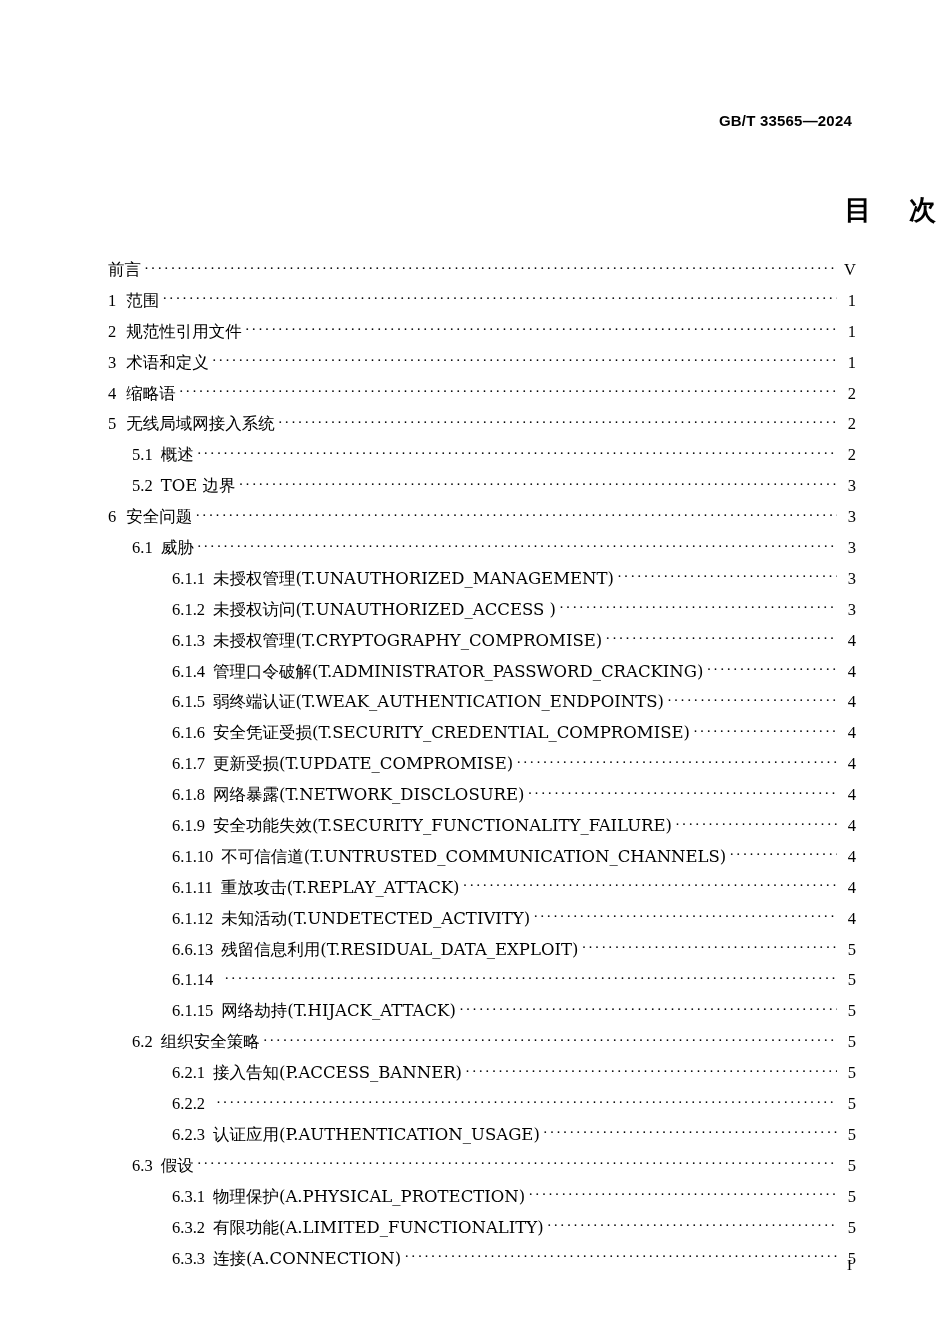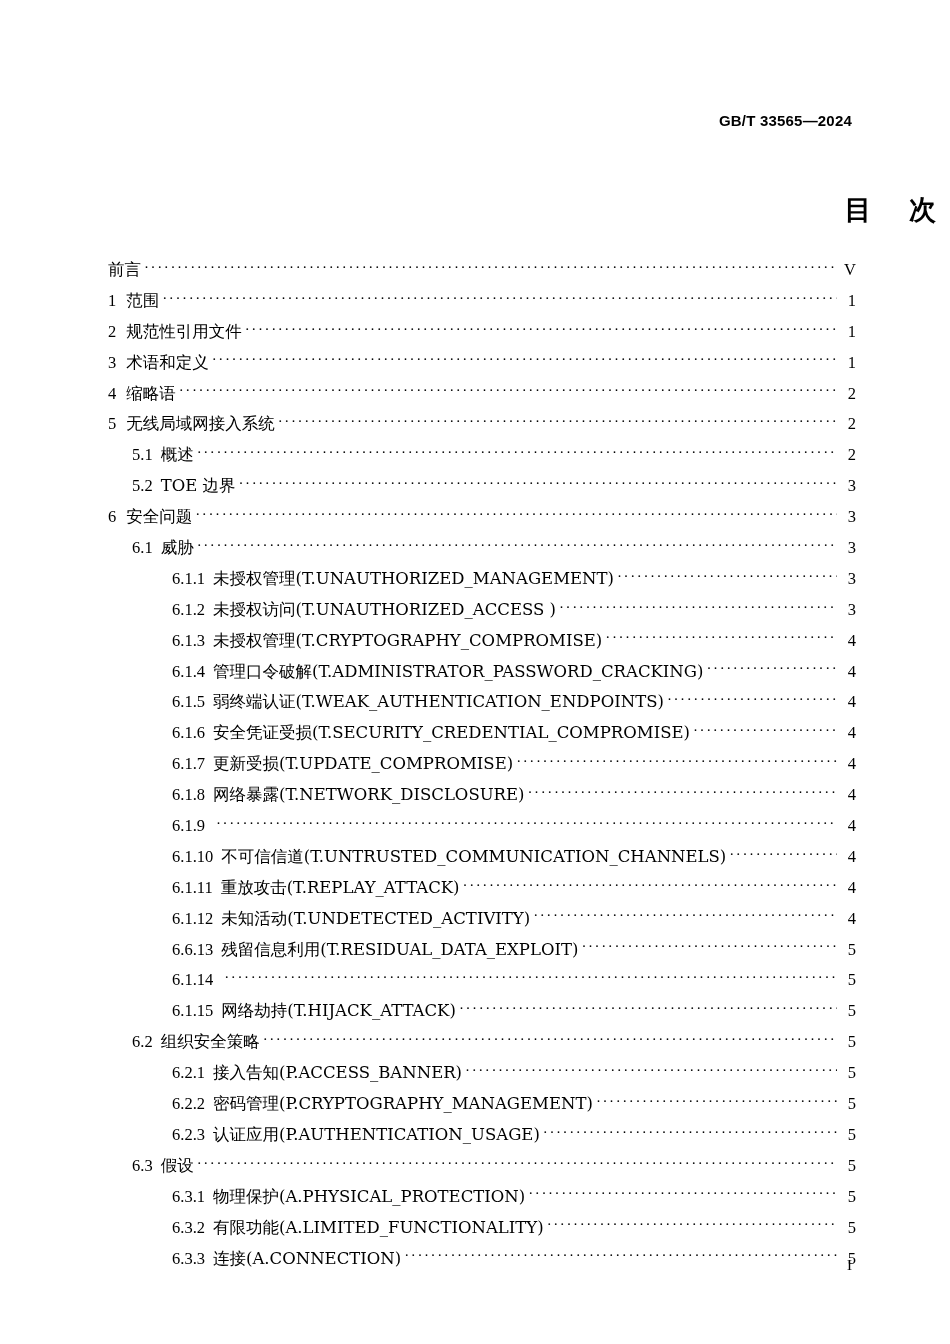--- a/index.html
+++ b/index.html
@@ -42,21 +42,21 @@
     letter-spacing: 14px;
   }
   .toc {
     position: absolute;
     top: 262px;
     left: 108px;
     width: 748px;
   }
   .toc-row {
     display: flex;
-    align-items: center;
+    align-items: flex-end;
     font-size: 16.5px;
     line-height: 1;
     margin-bottom: 14.4px;
     white-space: nowrap;
   }
   .toc-row .num {
     flex: 0 0 auto;
     text-align: left;
   }
   .toc-row .label {
@@ -209,20 +209,21 @@
         <span class="page-no">4</span>
       </div>
       <div class="toc-row lvl-3">
         <span class="num num-w3">6.1.8</span>
         <span class="label cjk">网络暴露(T.NETWORK_DISCLOSURE)</span>
         <span class="dots">········································································································································································································</span>
         <span class="page-no">4</span>
       </div>
       <div class="toc-row lvl-3">
         <span class="num num-w3">6.1.9</span>
+        <span class="label cjk">安全功能失效(T.SECURITY_FUNCTIONALITY_FAILURE)</span>
         <span class="dots">········································································································································································································</span>
         <span class="page-no">4</span>
       </div>
       <div class="toc-row lvl-3">
         <span class="num num-w3">6.1.10</span>
         <span class="label cjk">不可信信道(T.UNTRUSTED_COMMUNICATION_CHANNELS)</span>
         <span class="dots">········································································································································································································</span>
         <span class="page-no">4</span>
       </div>
       <div class="toc-row lvl-3">
@@ -261,21 +262,20 @@
         <span class="page-no">5</span>
       </div>
       <div class="toc-row lvl-3">
         <span class="num num-w3">6.2.1</span>
         <span class="label cjk">接入告知(P.ACCESS_BANNER)</span>
         <span class="dots">········································································································································································································</span>
         <span class="page-no">5</span>
       </div>
       <div class="toc-row lvl-3">
         <span class="num num-w3">6.2.2</span>
-        <span class="label cjk">密码管理(P.CRYPTOGRAPHY_MANAGEMENT)</span>
         <span class="dots">········································································································································································································</span>
         <span class="page-no">5</span>
       </div>
       <div class="toc-row lvl-3">
         <span class="num num-w3">6.2.3</span>
         <span class="label cjk">认证应用(P.AUTHENTICATION_USAGE)</span>
         <span class="dots">········································································································································································································</span>
         <span class="page-no">5</span>
       </div>
       <div class="toc-row lvl-2">

